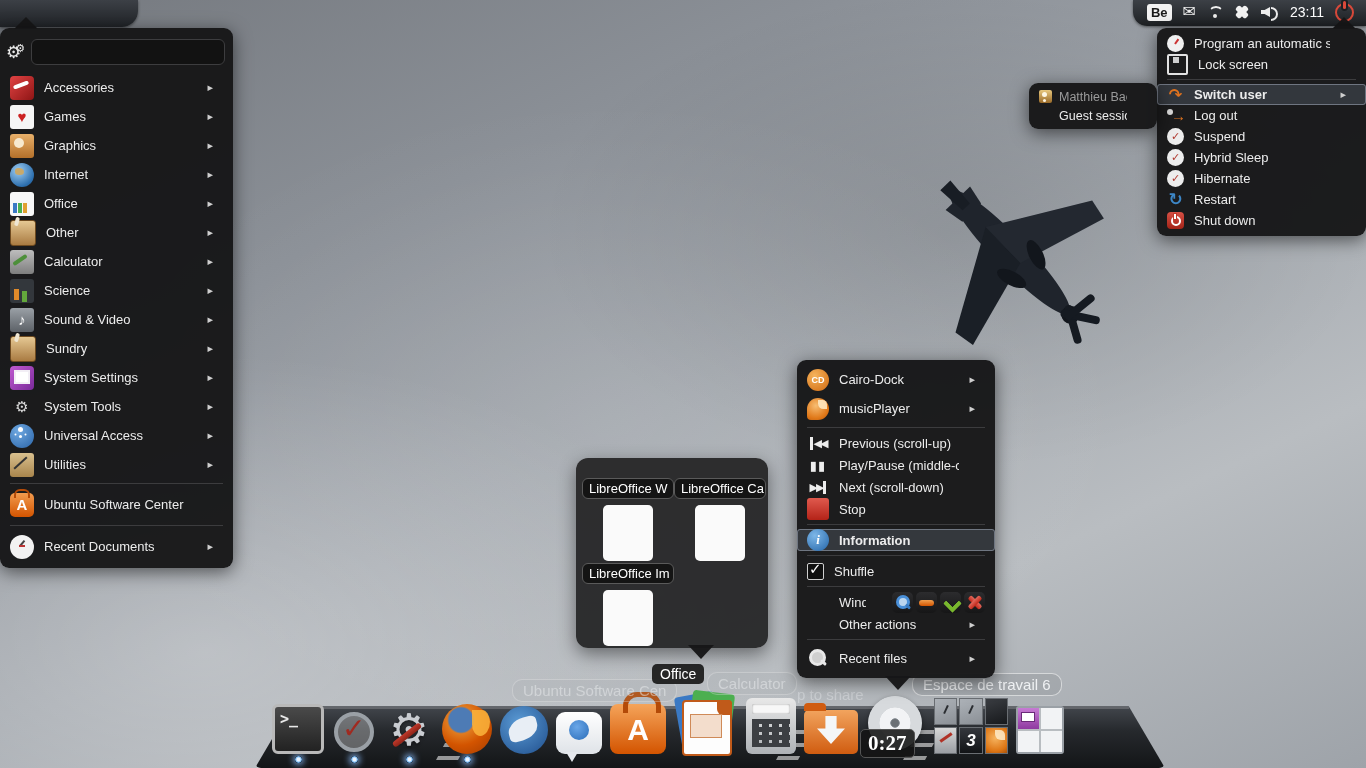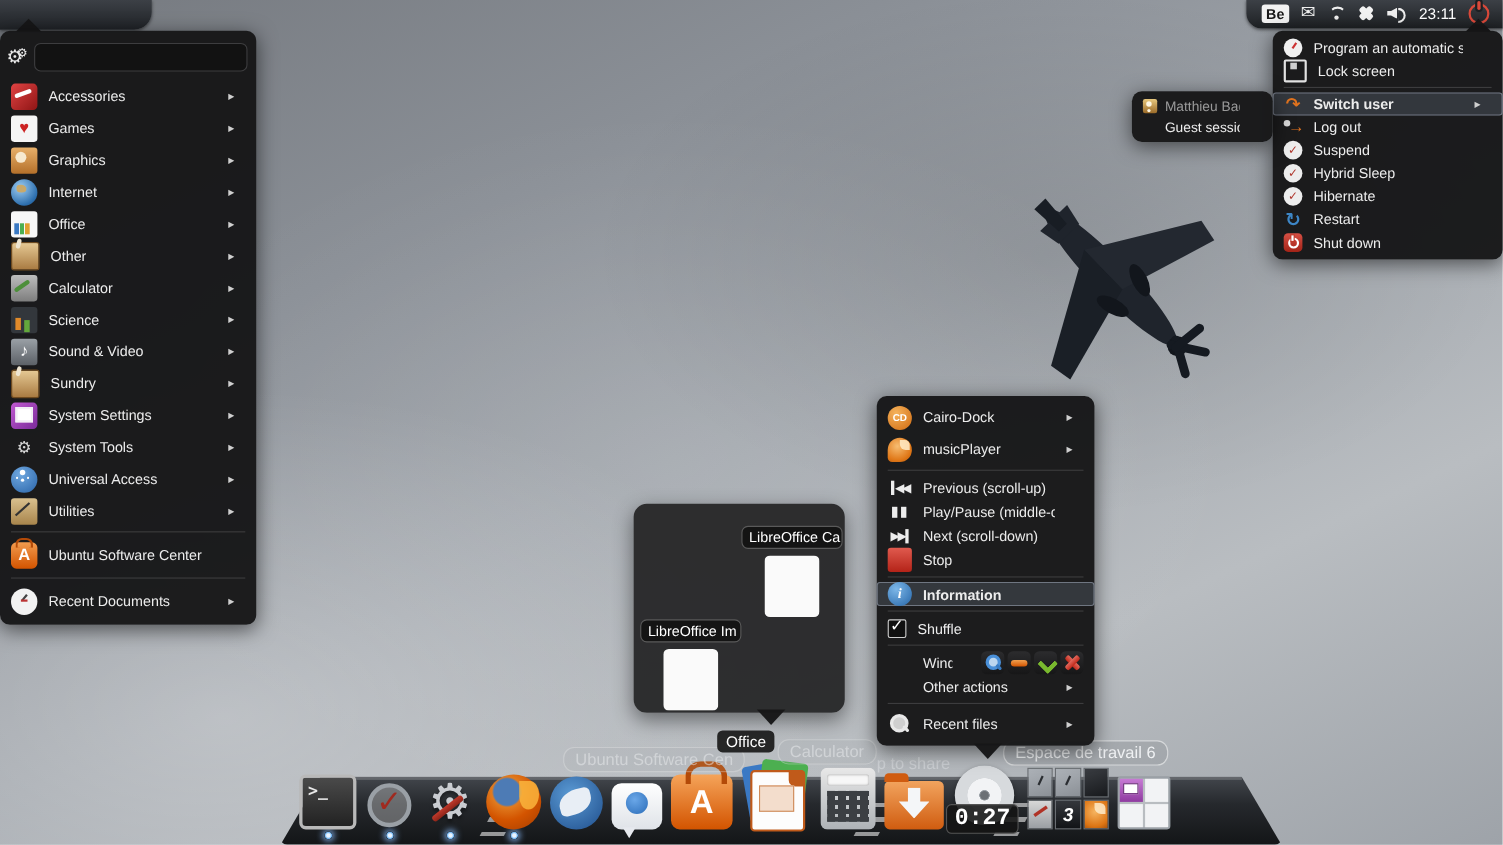--- a/index.html
+++ b/index.html
@@ -211,21 +211,21 @@
     background:repeating-linear-gradient(90deg,#3c3f43 0 7px,transparent 7px 10px),repeating-linear-gradient(#3c3f43 0 5px,transparent 5px 8px);}
   .dk-downloads{width:54px;height:44px;background:linear-gradient(#f2a45e,#d05c10);border-radius:5px;}
   .dk-downloads::before{content:"";position:absolute;top:-7px;left:0;width:22px;height:8px;background:#d05c10;border-radius:4px 4px 0 0;}
   .dk-downloads::after{content:"";position:absolute;left:13px;top:6px;width:28px;height:28px;background:#f4f6f8;
     clip-path:polygon(30% 0,70% 0,70% 45%,100% 45%,50% 100%,0 45%,30% 45%);}
   .dk-disc{width:60px;height:58px;}
   .disc-face{position:absolute;left:2px;top:0;width:54px;height:54px;border-radius:50%;
     background:radial-gradient(circle,#9aa0a6 0 12%,#f2f3f5 13% 40%,#d7dadd 41% 70%,#b9bec3 71% 100%);box-shadow:0 2px 5px rgba(0,0,0,.4);}
   .disc-face::after{content:"";position:absolute;left:23px;top:23px;width:8px;height:8px;border-radius:50%;background:#6b7075;}
   .disc-badge{position:absolute;left:-6px;bottom:-4px;background:rgba(20,20,20,.88);border:1px solid #555;border-radius:5px;
-    color:#fff;font-size:21px;font-weight:bold;padding:1px 7px;font-family:Liberation Mono, monospace;}
+    color:#fff;font-size:21px;font-weight:bold;padding:1px 7px;font-family:Liberation Serif, serif;}
   .dk-workspaces{width:74px;height:56px;display:grid;grid-template-columns:repeat(3,1fr);grid-template-rows:repeat(2,1fr);gap:2px;}
   .wsc{background:linear-gradient(160deg,#aeb3b9,#8b9096);border:1px solid #6a6e73;position:relative;}
   .wsc.sky::after{content:"";position:absolute;left:45%;top:25%;width:2px;height:9px;background:#2a2d31;transform:rotate(25deg);}
   .wsc.dark{background:linear-gradient(160deg,#3a3d42,#17191c);}
   .wsc.tools{background:linear-gradient(#d8d8d8,#9a9ea3);}
   .wsc.tools::after{content:"";position:absolute;left:4px;top:8px;width:14px;height:3px;background:#b03226;transform:rotate(-35deg);}
   .wsc.num{background:linear-gradient(#34373c,#121417);display:flex;align-items:center;justify-content:center;}
   .wsc.num b{color:#fff;font-size:17px;font-weight:bold;}
   .wsc.melon{background:radial-gradient(circle at 45% 40%,#f6b460,#dd7514 70%,#a8520a);}
   .wsc.melon::after{content:"";position:absolute;right:2px;top:2px;width:10px;height:10px;background:rgba(255,240,210,.8);border-radius:0 50% 0 60%;}
@@ -573,20 +573,25 @@
 
         <span class="mlabel">Recent files</span>
         <span class="marrow">▸</span>
         <span class="mactions"></span>
       </div>
     </div>
   <div class="ptr-down" style="left:885px;top:676px;z-index:7;"></div>
 
   <div class="subdock">
 
+  <div class="sd-item" style="left: 6px; top: 20px;">
+        <div class="sd-label">LibreOffice W</div>
+        <div class="lo ic-lo-writer"></div>
+
+      </div>
       <div class="sd-item" style="left: 98px; top: 20px;">
         <div class="sd-label">LibreOffice Ca</div>
         <div class="lo ic-lo-calc"></div>
 
       </div>
       <div class="sd-item" style="left: 6px; top: 105px;">
         <div class="sd-label">LibreOffice Im</div>
         <div class="lo ic-lo-impress"></div>
 
       </div>

